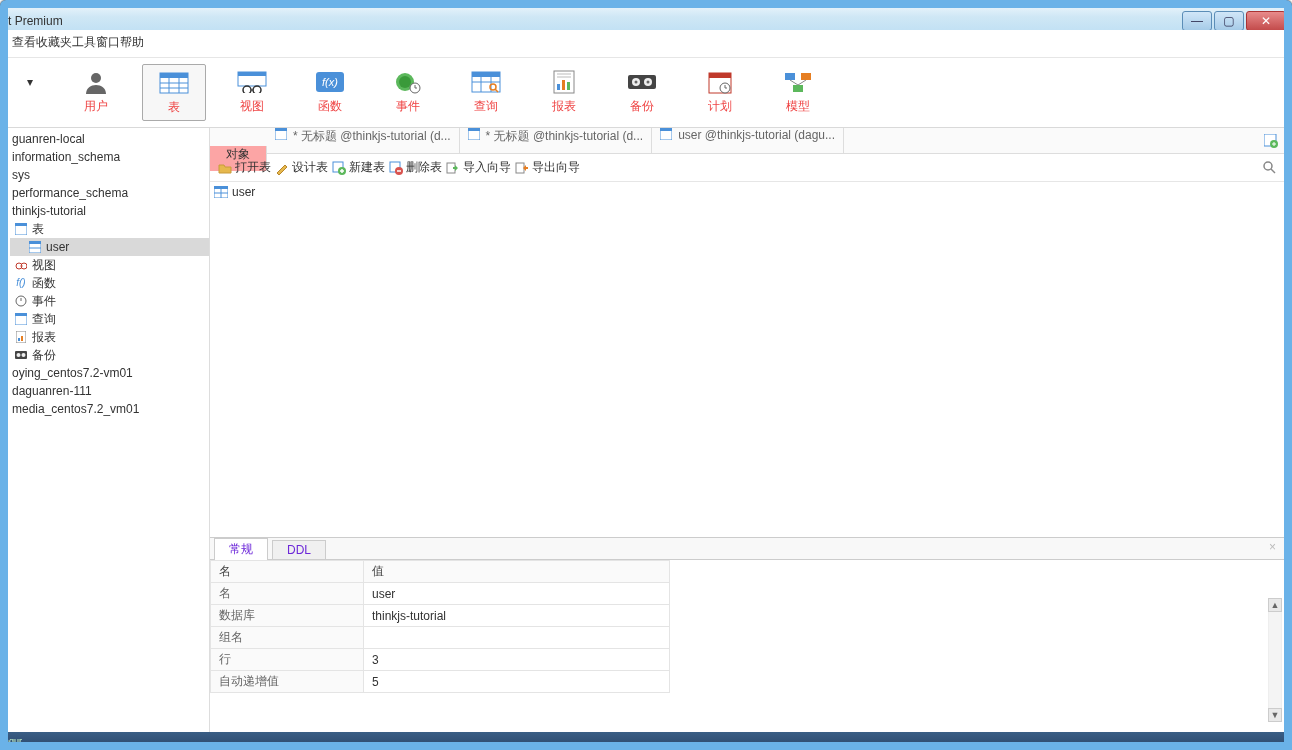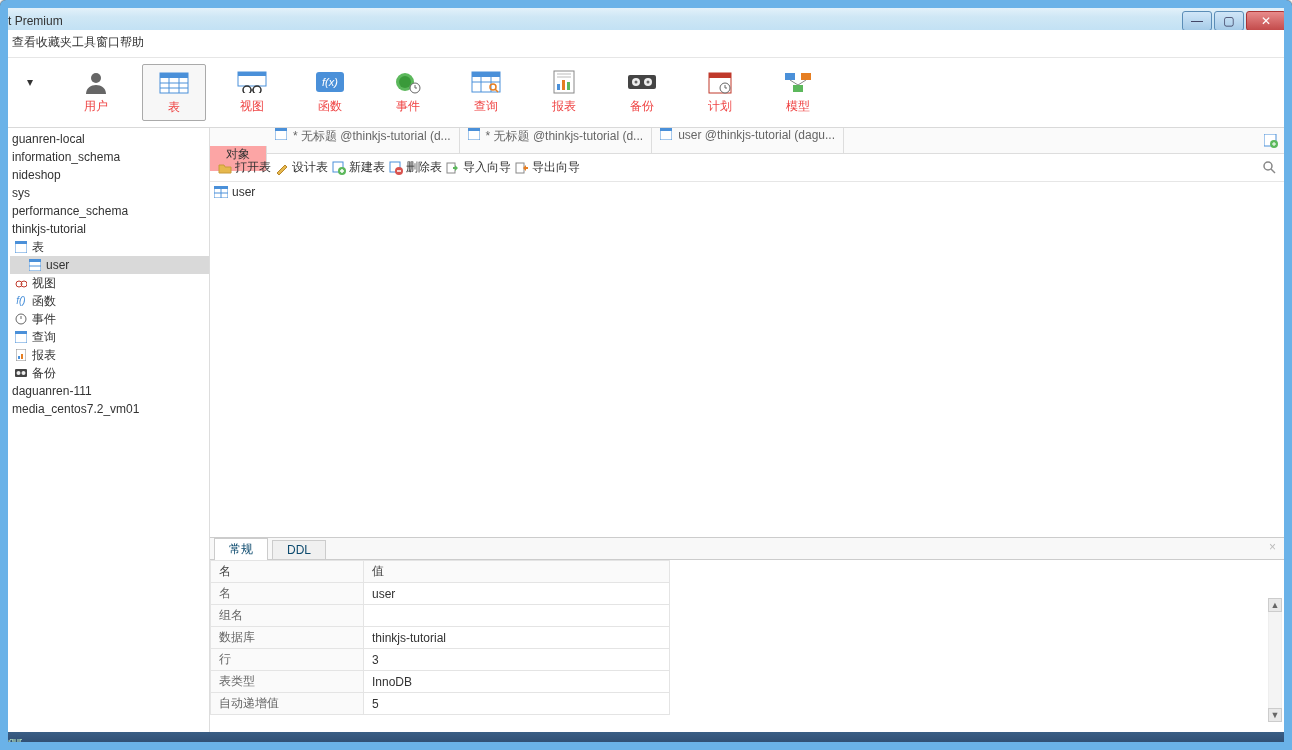--- a/index.html
+++ b/index.html
@@ -48,21 +48,21 @@
 .actbtn { display:flex; align-items:center; gap: 3px; color:#333; cursor: default; padding: 1px 2px; }
 .actbtn .aicon { width:14px; height:14px; display:inline-flex; align-items:center; justify-content:center; }
 .actionbar .spacer { flex:1; }
 .searchicon { color:#888; }
 
 .objlist { flex: 1; padding: 2px 4px; overflow:auto; background:#fff; position:relative; }
 .obj { display:flex; align-items:center; gap:4px; padding:1px 0; }
 
 .bottom-panel { height: 205px; border-top:1px solid #ccc; display:flex; flex-direction:column; position:relative; }
 .bp-tabs { display:flex; align-items:flex-end; background:#f8f8f8; border-bottom:1px solid #ccc; height:22px; position:relative; }
-.bp-tab { padding: 2px 14px; border: 1px solid #ccc; border-bottom:none; background:#f0f0f0; margin-left:4px; margin-top:2px; color:#0c4a6e; }
+.bp-tab { padding: 2px 14px; border: 1px solid #ccc; border-bottom:none; background:#f0f0f0; margin-left:4px; margin-top:2px; color:#6d28d9; }
 .bp-tab.active { background:#fff; position:relative; top:1px; }
 .bp-close { position:absolute; right:8px; top:2px; color:#bbb; cursor:default; }
 .bp-grid { flex:1; overflow:auto; }
 .bp-grid table { border-collapse:collapse; width: 460px; }
 .bp-grid th, .bp-grid td { text-align:left; padding: 2px 8px; border: 1px solid #e4e4e4; font-weight:normal; font-size:12px; height:20px; }
 .bp-grid th { color:#666; background:#fafafa; width:150px; }
 .bp-grid thead th { color:#444; }
 .bp-scroll { position:absolute; right:2px; top:60px; bottom:20px; width:14px; display:flex; flex-direction:column; align-items:center; }
 .bp-scroll .arrow { width:14px;height:14px;background:#e9e9e9;border:1px solid #ccc; display:flex;align-items:center;justify-content:center;font-size:9px;color:#666;}
 .bp-scroll .track { flex:1; width:14px; background:#f4f4f4; border-left:1px solid #eee; border-right:1px solid #eee;}
@@ -228,23 +228,20 @@
 
     <div class="main">
       <div class="sidebar">
         <div class="tree-item">
             <span>guanren-local</span>
           </div>
         <div class="tree-item">
             <span>information_schema</span>
           </div>
         <div class="tree-item">
-            <span>nideshop</span>
-          </div>
-        <div class="tree-item">
             <span>sys</span>
           </div>
         <div class="tree-item">
             <span>performance_schema</span>
           </div>
         <div class="tree-item">
             <span>thinkjs-tutorial</span>
           </div>
         <div class="tree-item tree-indent-1">
           <span class="tree-icon">
@@ -308,20 +305,23 @@
           </div>
         <div class="tree-item tree-indent-1">
             <span class="tree-icon">
               <svg width="12" height="8">
                 <rect x="0" y="0" width="12" height="8" rx="1" fill="#444"></rect>
                 <circle cx="3.5" cy="4" r="2" fill="#eee"></circle>
                 <circle cx="8.5" cy="4" r="2" fill="#eee"></circle>
               </svg>
             </span>
             <span>备份</span>
+          </div>
+        <div class="tree-item">
+            <span>oying_centos7.2-vm01</span>
           </div>
         <div class="tree-item">
             <span>daguanren-111</span>
           </div>
         <div class="tree-item">
             <span>media_centos7.2_vm01</span>
           </div>
       </div>
 
       <div class="content">
@@ -460,34 +460,30 @@
                     <th>名</th>
                     <th style="width:300px">值</th>
                   </tr>
               </thead>
               <tbody>
                 <tr>
                     <th>名</th>
                     <td>user</td>
                   </tr>
                 <tr>
+                    <th>数据库</th>
+                    <td>thinkjs-tutorial</td>
+                  </tr>
+                <tr>
                     <th>组名</th>
                     <td></td>
                   </tr>
                 <tr>
-                    <th>数据库</th>
-                    <td>thinkjs-tutorial</td>
-                  </tr>
-                <tr>
                     <th>行</th>
                     <td>3</td>
-                  </tr>
-                <tr>
-                    <th>表类型</th>
-                    <td>InnoDB</td>
                   </tr>
                 <tr>
                     <th>自动递增值</th>
                     <td>5</td>
                   </tr>
               </tbody>
             </table>
           </div>
           <div class="bp-scroll">
             <div class="arrow">▲</div>

